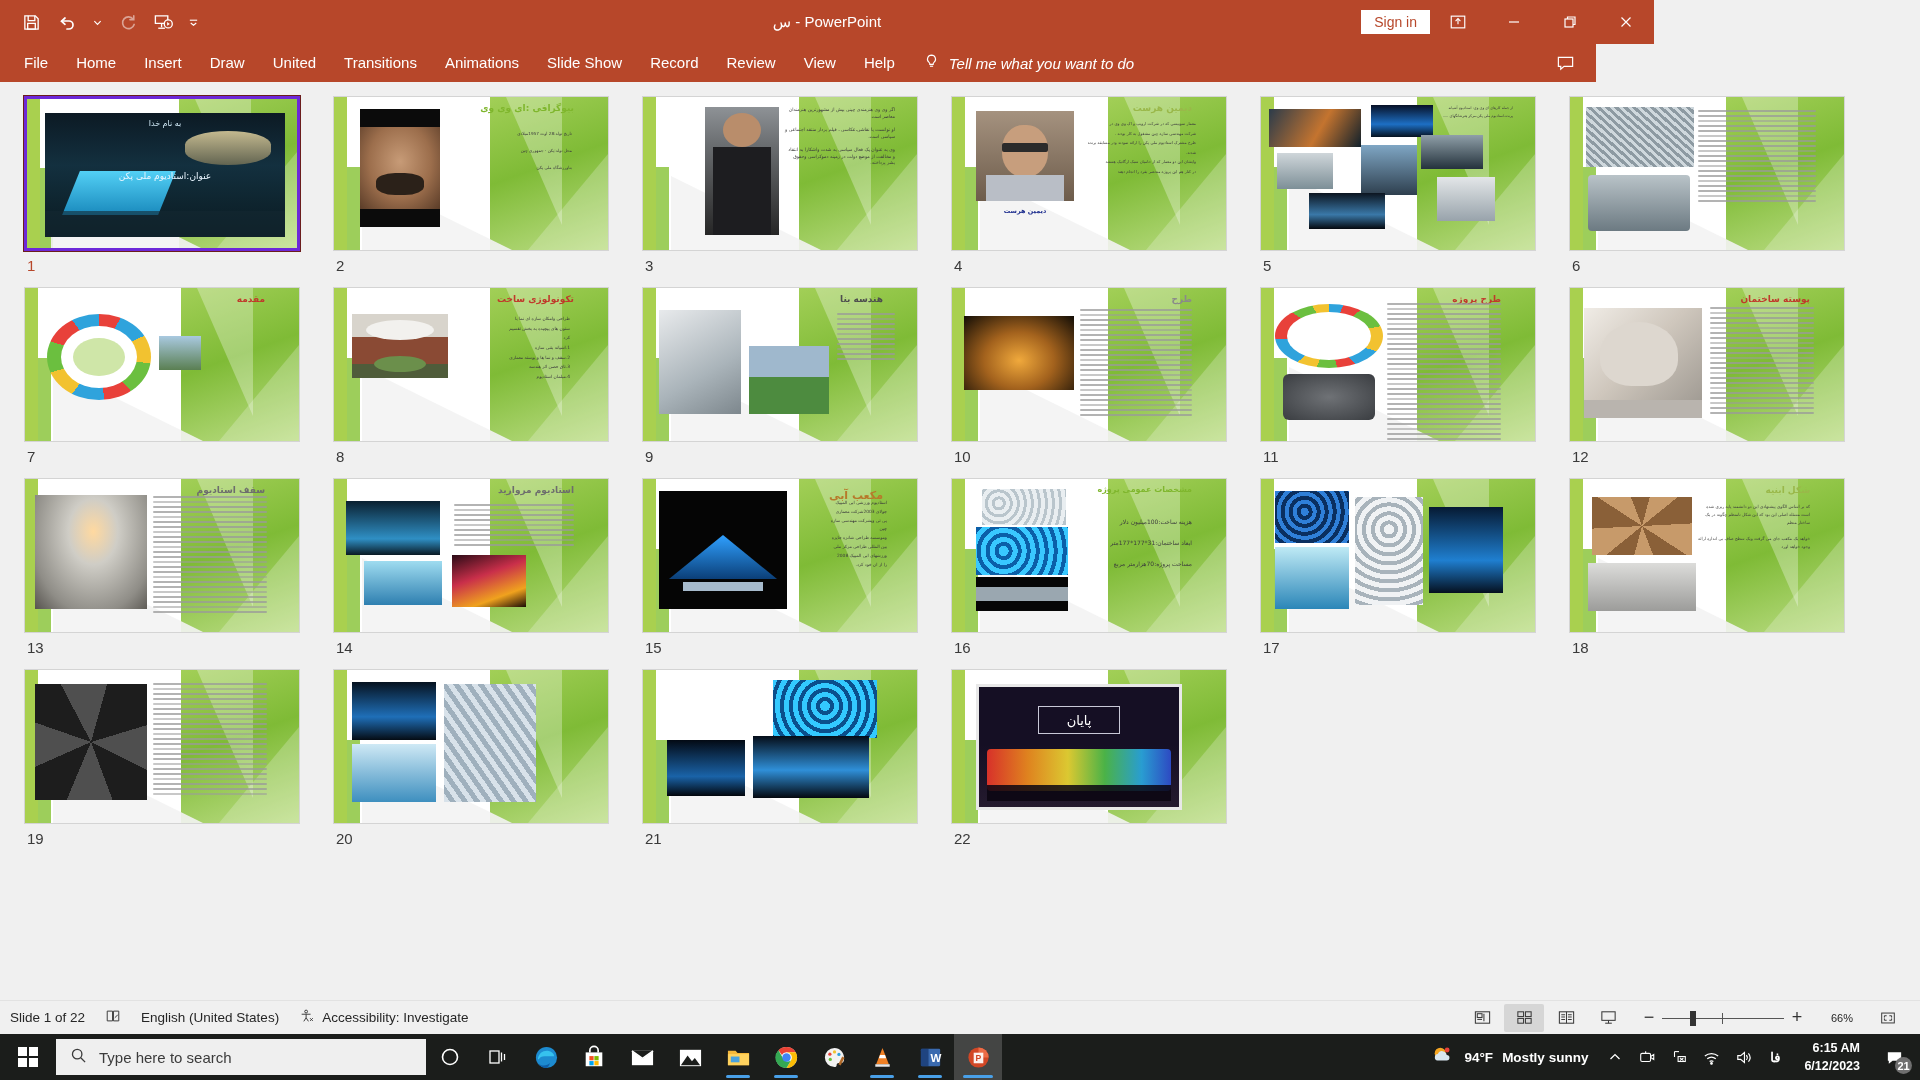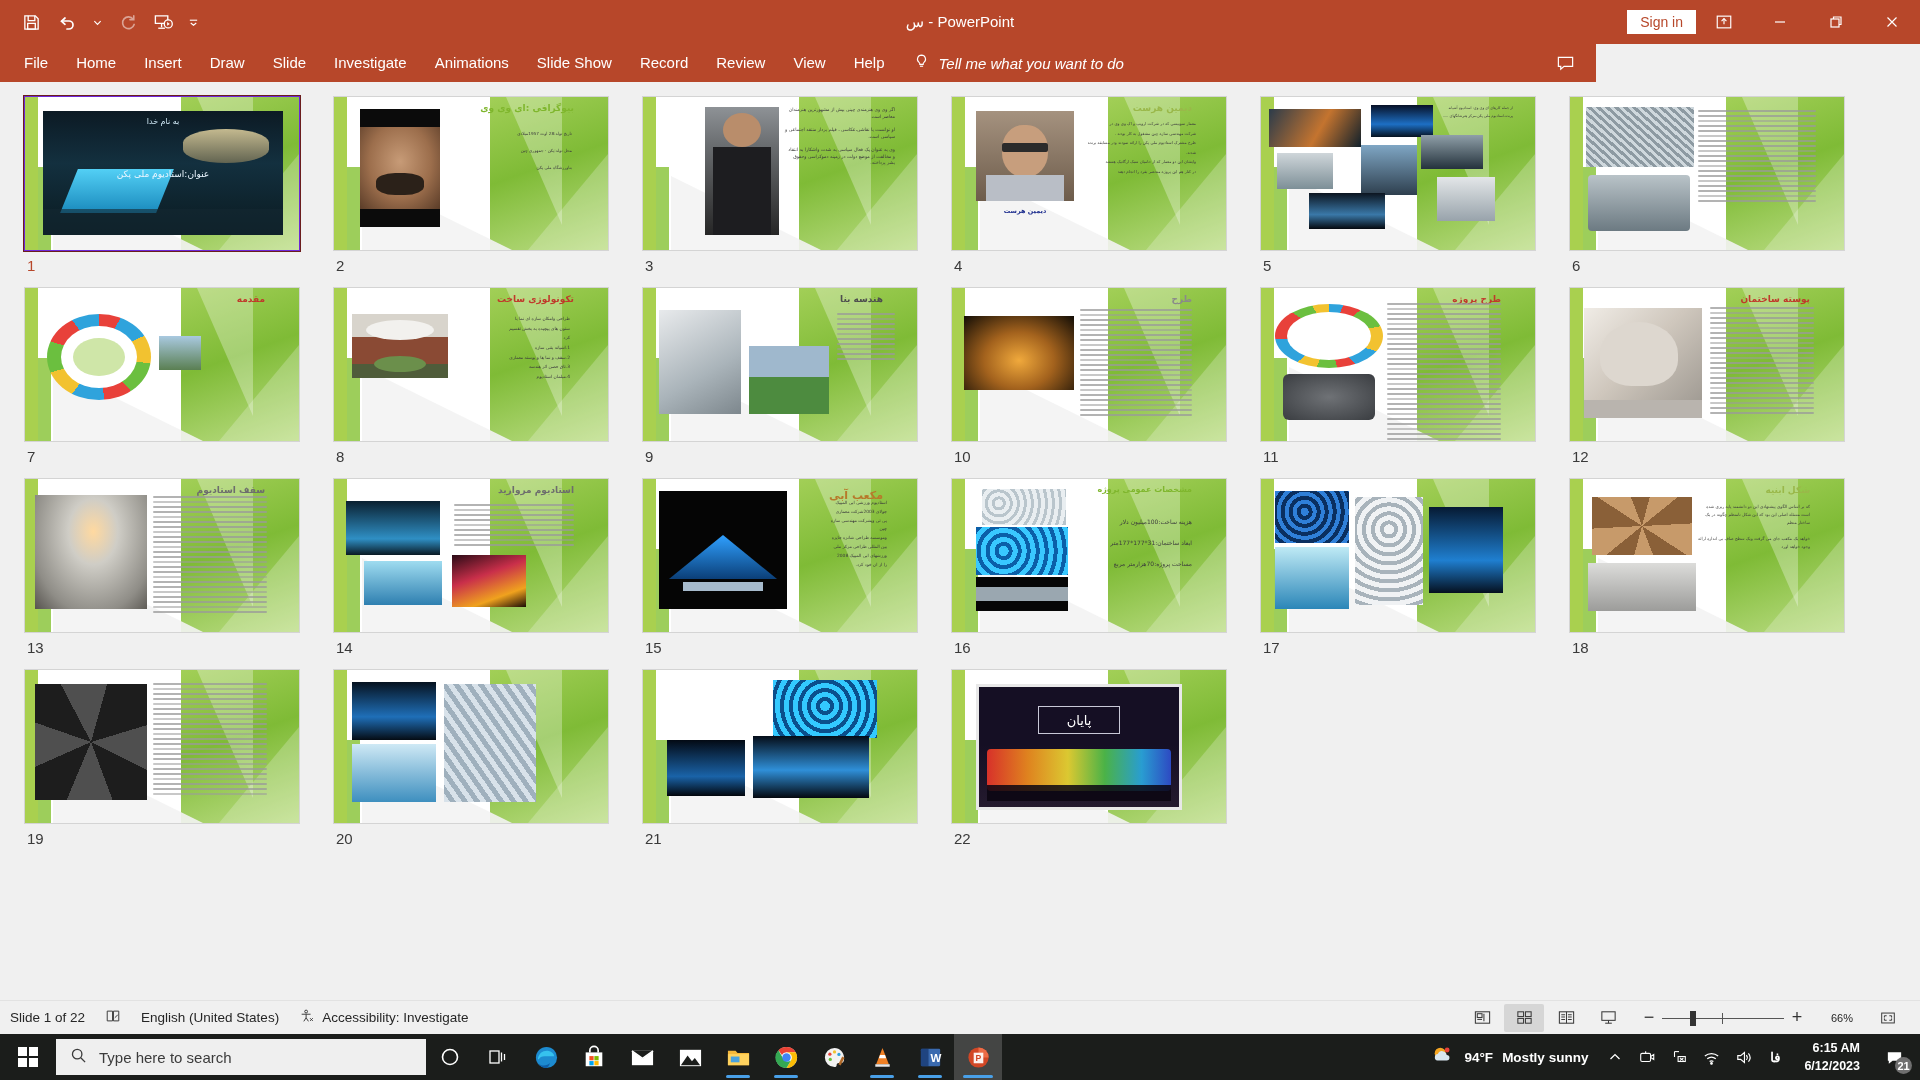--- a/index.html
+++ b/index.html
@@ -5,21 +5,21 @@
   * { box-sizing: border-box; margin: 0; padding: 0; }
   html, body {
     width: 1920px; height: 1080px;
     overflow: hidden;
     font-family: "Liberation Sans", sans-serif;
     background: #f0f0f0;
   }
 
   
   #titlebar {
-    position: absolute; top: 0; left: 0; width: 1920px; height: 44px;
+    position: absolute; top: 0; left: 0; width: 1654px; height: 44px;
     background: #b7472a; color: #fff;
     display: flex; align-items: center;
   }
   .qat { display: flex; align-items: center; gap: 2px; padding-left: 14px; }
   .qat-btn {
     width: 34px; height: 32px; display: flex; align-items: center; justify-content: center;
     border-radius: 2px;
   }
   .qat-btn.dim { opacity: .5; }
   .qat-btn.tiny { width: 22px; }
@@ -70,21 +70,21 @@
   }
   .cell { width: 261px; }
   .thumb-wrap {
     width: 276px; height: 155px; position: relative;
     background: #fff;
     border: 1px solid #d4d4d4;
     overflow: hidden;
     cursor: pointer;
   }
   .cell.selected .thumb-wrap {
-    border: 1px solid #6d28d9;
+    border: 3px solid #6d28d9;
     outline: 1px solid #6b1d1d;
   }
   .slide-num {
     font-size: 15px; color: #3a3a3a; margin: 6px 0 0 3px; height: 24px;
   }
   .cell.selected .slide-num { color: #b7472a; }
 
   
   .slide {
     position: absolute; inset: 0; background: #fff;
@@ -277,22 +277,22 @@
         </svg>
     </div>
   </div>
 </div>
 
 <div id="ribbon">
   <div class="tab">File</div>
   <div class="tab">Home</div>
   <div class="tab">Insert</div>
   <div class="tab">Draw</div>
-  <div class="tab">Slide</div>
-  <div class="tab">Investigate</div>
+  <div class="tab">United</div>
+  <div class="tab">Transitions</div>
   <div class="tab">Animations</div>
   <div class="tab">Slide Show</div>
   <div class="tab">Record</div>
   <div class="tab">Review</div>
   <div class="tab">View</div>
   <div class="tab">Help</div>
   <div id="tellme">
     <span>
       <svg width="17" height="17" viewBox="0 0 18 18" fill="none" stroke="#fff" stroke-width="1.2">
         <path d="M9 2.2a4.3 4.3 0 0 0-2.6 7.7c.5.4.8 1 .8 1.6v.5h3.6v-.5c0-.6.3-1.2.8-1.6A4.3 4.3 0 0 0 9 2.2z"></path>

